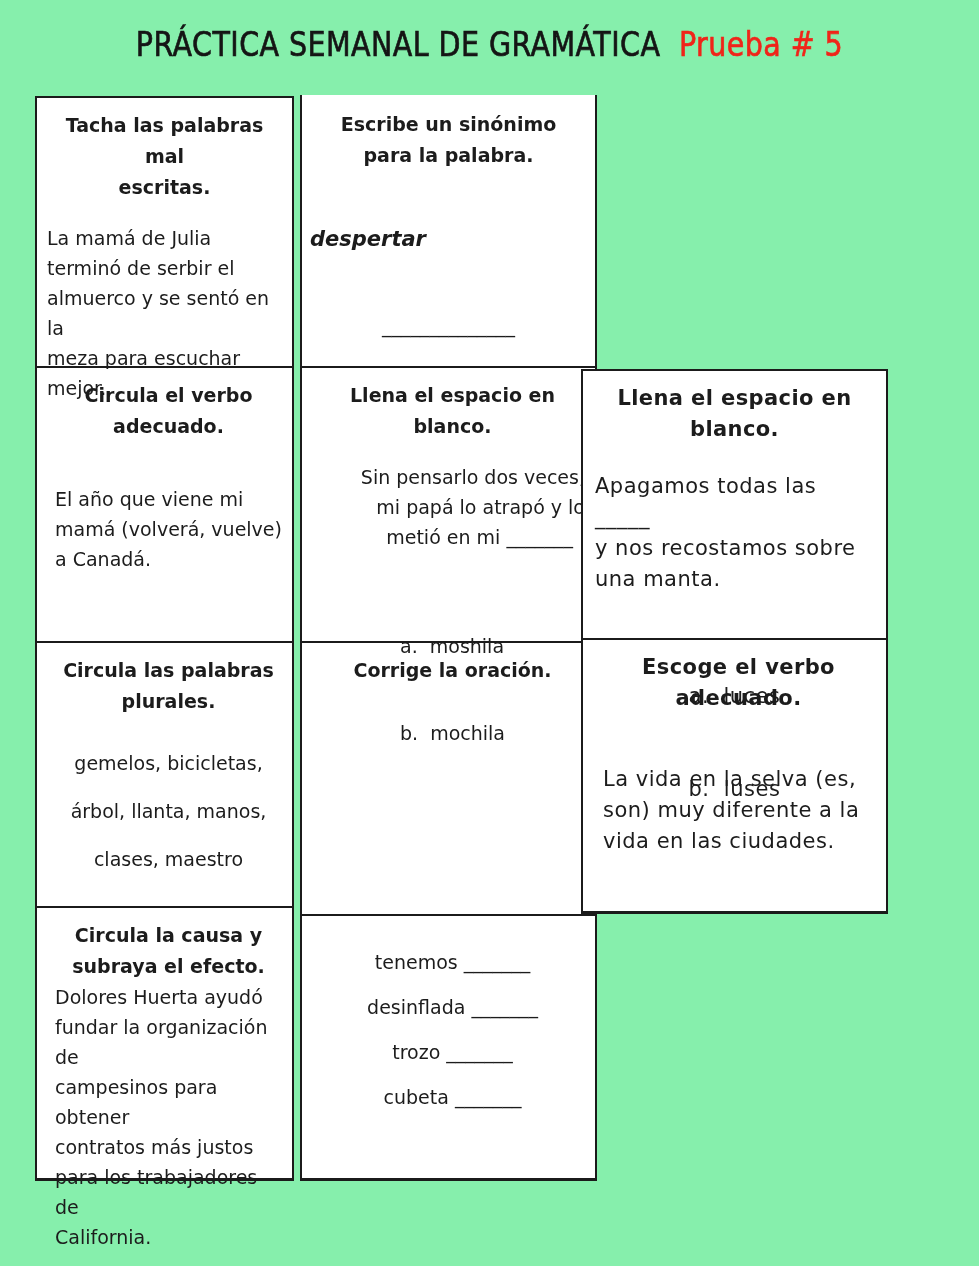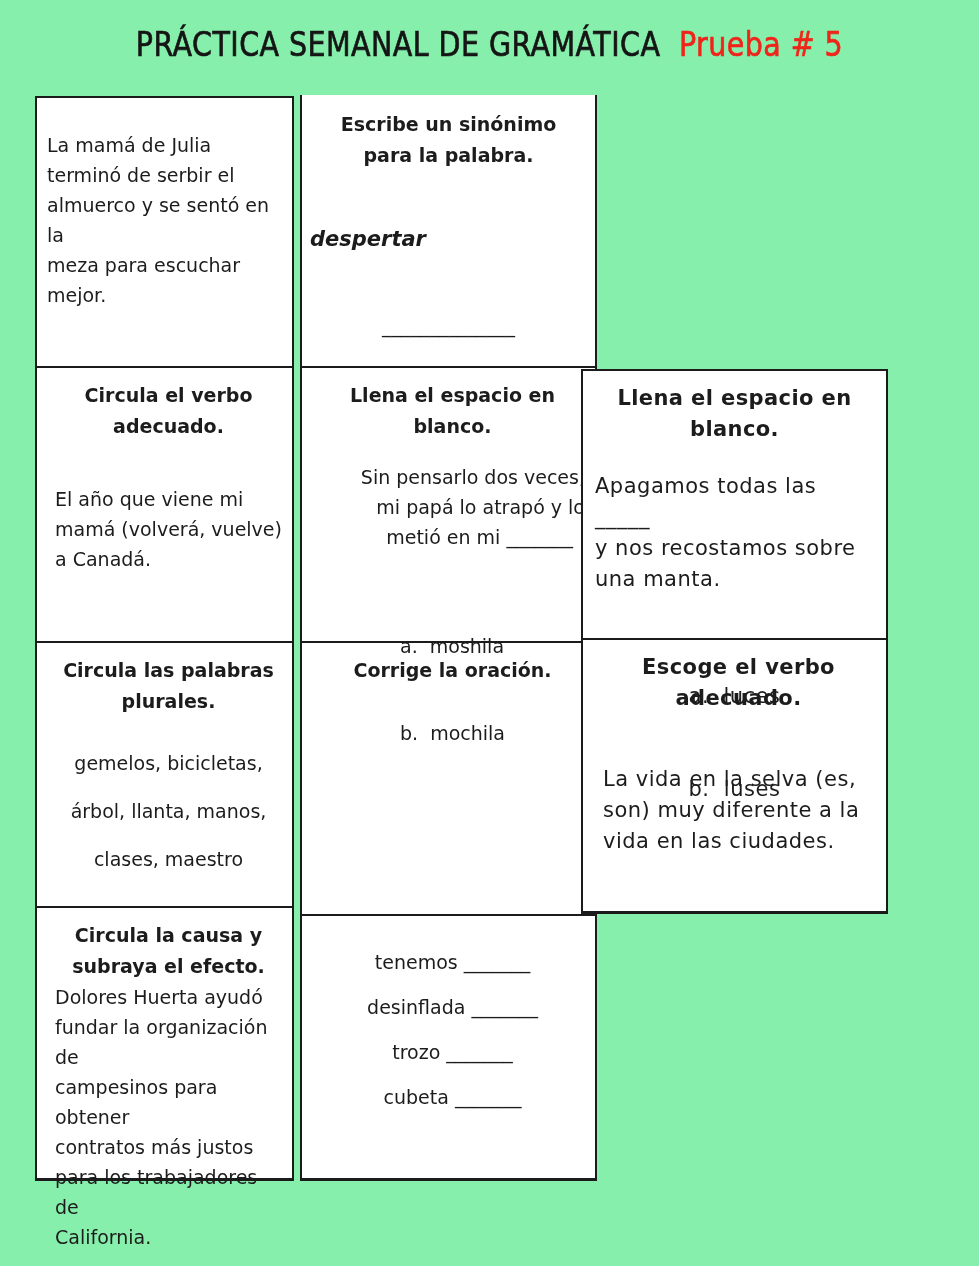--- a/index.html
+++ b/index.html
@@ -119,20 +119,22 @@
 
 <div class="page" style="color: rgb(28, 28, 28);">
 
   <h1 class="title">
       <span class="main">PRÁCTICA SEMANAL DE GRAMÁTICA</span>
       <span class="badge" style="color: rgb(240, 36, 25);">Prueba # 5</span>
     </h1>
 
   <div class="col col1">
     <section class="box r1">
+      <h2 class="hd">Tacha las palabras mal
+escritas.</h2>
       <p class="body m-md">La mamá de Julia
 terminó de serbir el
 almuerco y se sentó en la
 meza para escuchar
 mejor.</p>
     </section>
     <section class="box r2">
       <h2 class="hd">Circula el verbo
 adecuado.</h2>
       <p class="body m-lg">El año que viene mi

